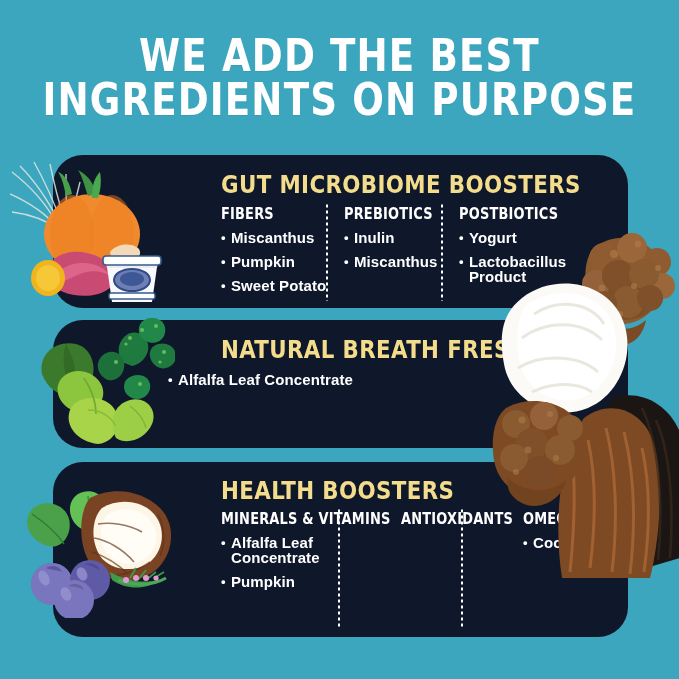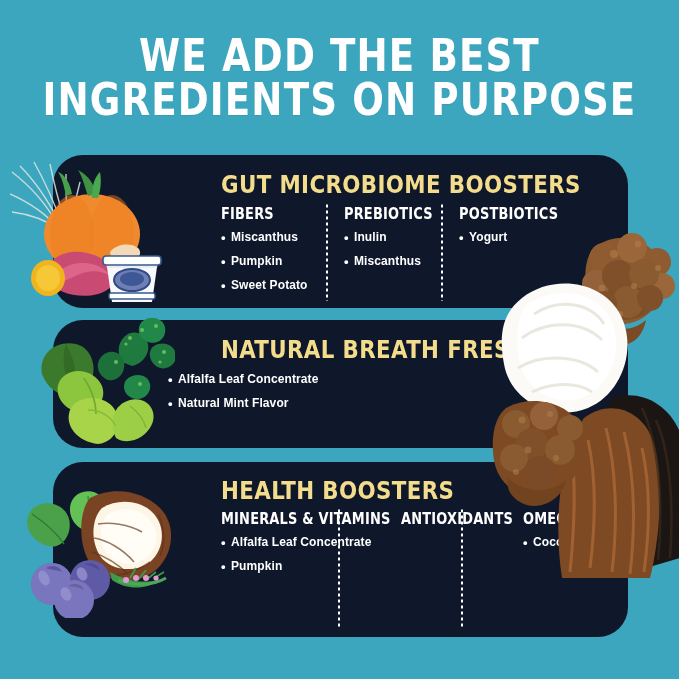--- a/index.html
+++ b/index.html
@@ -71,21 +71,21 @@
     letter-spacing:.2px;
     text-transform:uppercase;
     transform:scaleX(.93);
     transform-origin:left center;
     white-space:nowrap;
     margin-bottom:7px;
   }
   ul.items{list-style:none;margin:0;padding:0;}
   ul.items li{
     color:#ffffff;
-    font-size:12px;
+    font-size:15px;
     line-height:15px;
     font-weight:bold;
     margin-bottom:9px;
     padding-left:10px;
     position:relative;
     letter-spacing:.1px;
   }
   ul.items li:before{
     content:"\2022";
     position:absolute;left:0;top:0;
@@ -139,32 +139,32 @@
         <div class="sub">PREBIOTICS</div>
         <ul class="items">
           <li>Inulin</li>
           <li>Miscanthus</li>
         </ul>
       </div>
       <div class="col" style="width:120px;margin-left:11px">
         <div class="sub">POSTBIOTICS</div>
         <ul class="items">
           <li>Yogurt</li>
+          <li>Lactobacillus Product</li>
         </ul>
       </div>
     </div>
     <div class="divider" style="left:273px;top:48px;height:98px;"></div>
     <div class="divider" style="left:388px;top:48px;height:98px;"></div>
   </div>
 
   <div class="card" id="card2">
     <div class="card-head">NATURAL BREATH FRESHENERS</div>
     <ul class="items" style="left:115px;top:52px;">
       <li>Alfalfa Leaf Concentrate</li>
-      <li>Natural Mint Flavor</li>
     </ul>
   </div>
 
   <div class="card" id="card3">
     <div class="card-head">HEALTH BOOSTERS</div>
     <div class="cols">
       <div class="col" style="width:168px">
         <div class="sub">MINERALS &amp; VITAMINS</div>
         <ul class="items">
           <li>Alfalfa Leaf Concentrate</li>

